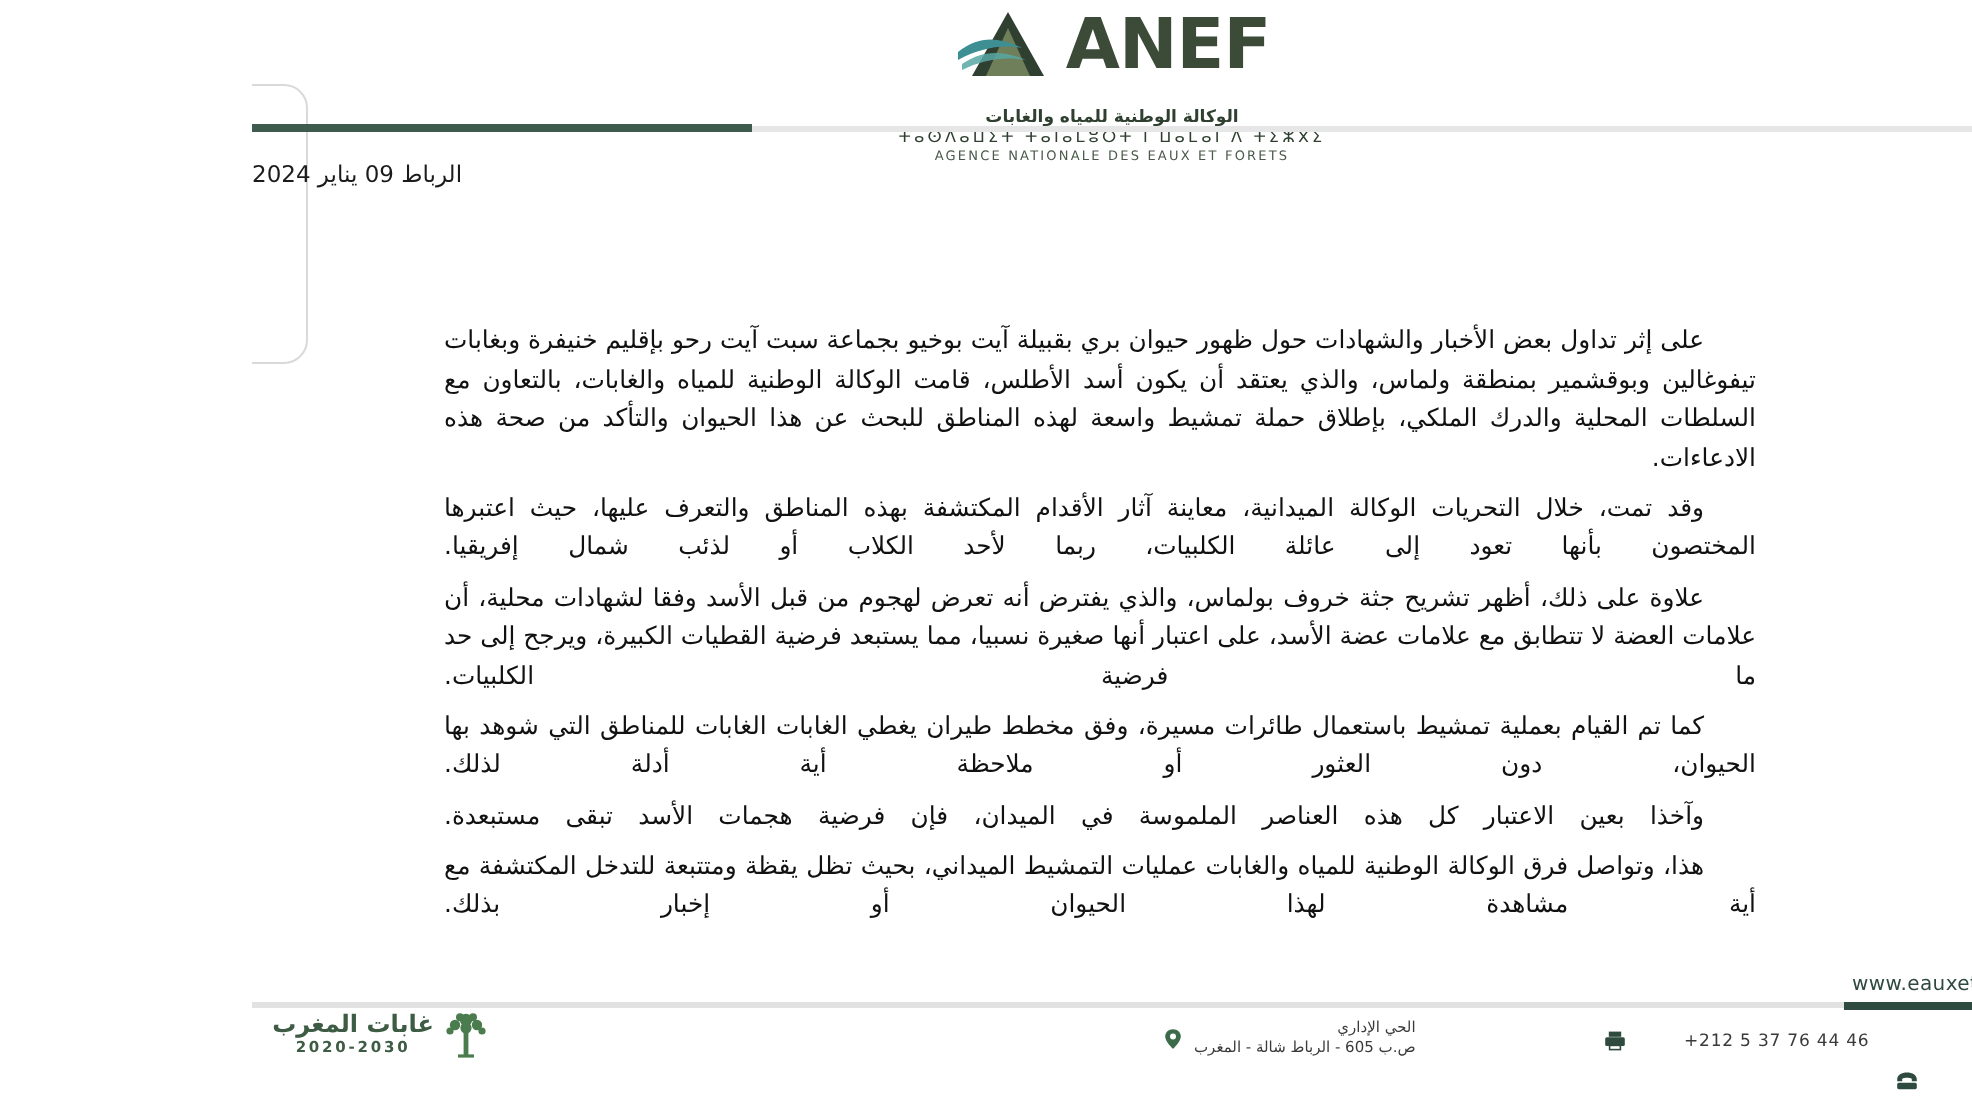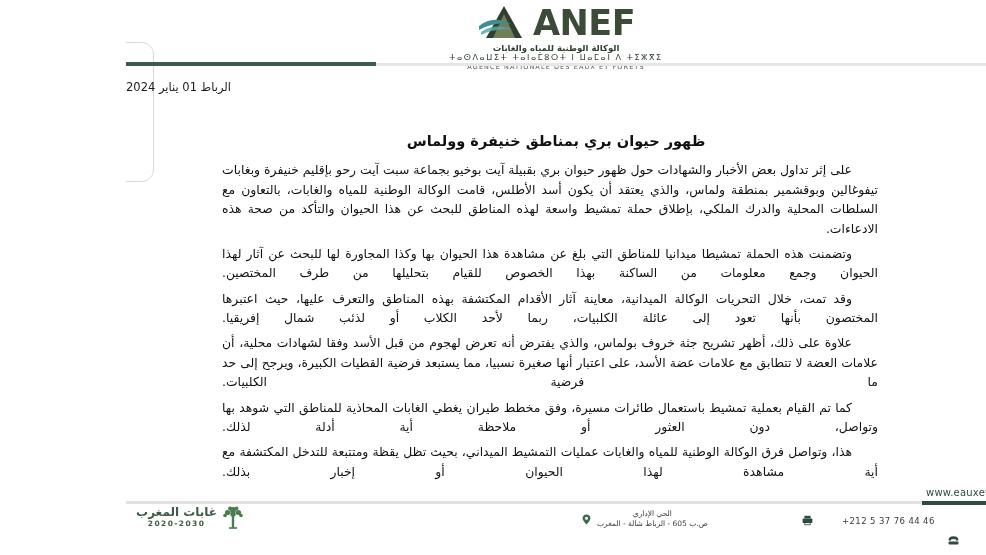--- a/index.html
+++ b/index.html
@@ -72,21 +72,21 @@
     line-height: 38px;
     direction: ltr;
   }
   .logo-word .ltr { direction: ltr; unicode-bidi: bidi-override; }
   .logo-ar {
     direction: rtl;
     font-size: 8.5px;
     font-weight: bold;
     color: #2f3f30;
     letter-spacing: 0.6px;
-    margin-top: 1px;
+    margin-top: 12px;
   }
   .logo-tif {
     font-size: 8px;
     color: #2f3f30;
     letter-spacing: 1.6px;
     margin-top: 0;
     direction: ltr;
   }
   .logo-fr {
     font-size: 6.5px;
@@ -250,21 +250,20 @@
     flex-direction: row;
     align-items: center;
     gap: 5px;
     font-size: 8.5px;
     color: #3a3a3a;
   }
   .contact .num { direction: ltr; letter-spacing: 0.4px; margin-left: 24px; }
   .c-addr { left: 455px; top: 0px; }
   .c-addr .addr {
     direction: rtl;
-    text-align: center;
     font-size: 7.5px;
     line-height: 10px;
     color: #3a3a3a;
   }
   .c-fax  { left: 676px; top: 6px; }
   .c-tel  { left: 822px; top: 6px; gap: 40px; }
 
   .pin-icon, .fax-icon, .tel-icon { width: 11px; height: 11px; flex: none; }
 </style>
 </head>
@@ -294,30 +293,29 @@
       <div class="logo-tif">ⵜⴰⵙⴷⴰⵡⵉⵜ ⵜⴰⵏⴰⵎⵓⵔⵜ ⵏ ⵡⴰⵎⴰⵏ ⴷ ⵜⵉⵣⴳⵉ</div>
       <div class="logo-fr">AGENCE NATIONALE DES EAUX ET FORETS</div>
     </div>
 
     <div class="header-rules">
       <div class="rule-grey"></div>
       <div class="rule-green"></div>
     </div>
   </div>
 
-  <div class="date-line">الرباط 01 يناير 2024</div>
-
-  <div class="doc-subtitle">ظهور حيوان بري بمناطق خنيفرة وولماس</div>
+  <div class="date-line">الرباط 09 يناير 2024</div>
+
 
   <div class="body-copy">
     <p>على إثر تداول بعض الأخبار والشهادات حول ظهور حيوان بري بقبيلة آيت بوخيو بجماعة سبت آيت رحو بإقليم خنيفرة وبغابات تيفوغالين وبوقشمير بمنطقة ولماس، والذي يعتقد أن يكون أسد الأطلس، قامت الوكالة الوطنية للمياه والغابات، بالتعاون مع السلطات المحلية والدرك الملكي، بإطلاق حملة تمشيط واسعة لهذه المناطق للبحث عن هذا الحيوان والتأكد من صحة هذه الادعاءات.</p>
-    <p>وتضمنت هذه الحملة تمشيطا ميدانيا للمناطق التي بلغ عن مشاهدة هذا الحيوان بها وكذا المجاورة لها للبحث عن آثار لهذا الحيوان وجمع معلومات من الساكنة بهذا الخصوص للقيام بتحليلها من طرف المختصين.</p>
     <p>وقد تمت، خلال التحريات الوكالة الميدانية، معاينة آثار الأقدام المكتشفة بهذه المناطق والتعرف عليها، حيث اعتبرها المختصون بأنها تعود إلى عائلة الكلبيات، ربما لأحد الكلاب أو لذئب شمال إفريقيا.</p>
     <p>علاوة على ذلك، أظهر تشريح جثة خروف بولماس، والذي يفترض أنه تعرض لهجوم من قبل الأسد وفقا لشهادات محلية، أن علامات العضة لا تتطابق مع علامات عضة الأسد، على اعتبار أنها صغيرة نسبيا، مما يستبعد فرضية القطيات الكبيرة، ويرجح إلى حد ما فرضية الكلبيات.</p>
-    <p>كما تم القيام بعملية تمشيط باستعمال طائرات مسيرة، وفق مخطط طيران يغطي الغابات المحاذية للمناطق التي شوهد بها وتواصل، دون العثور أو ملاحظة أية أدلة لذلك.</p>
+    <p>كما تم القيام بعملية تمشيط باستعمال طائرات مسيرة، وفق مخطط طيران يغطي الغابات الغابات للمناطق التي شوهد بها الحيوان، دون العثور أو ملاحظة أية أدلة لذلك.</p>
+    <p>وآخذا بعين الاعتبار كل هذه العناصر الملموسة في الميدان، فإن فرضية هجمات الأسد تبقى مستبعدة.</p>
     <p>هذا، وتواصل فرق الوكالة الوطنية للمياه والغابات عمليات التمشيط الميداني، بحيث تظل يقظة ومتتبعة للتدخل المكتشفة مع أية مشاهدة لهذا الحيوان أو إخبار بذلك.</p>
   </div>
 
   <div class="footer">
 
     <div class="footer-rule"></div>
     <div class="footer-rule-dark"></div>
     <div class="footer-site">www.eauxetforets.gov.ma</div>
 
     <div class="footer-left-logo">

